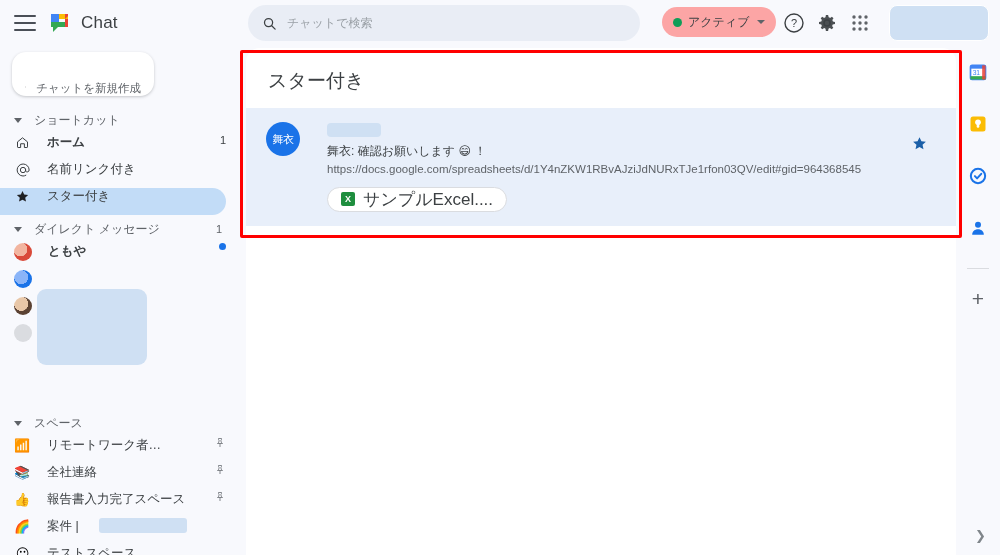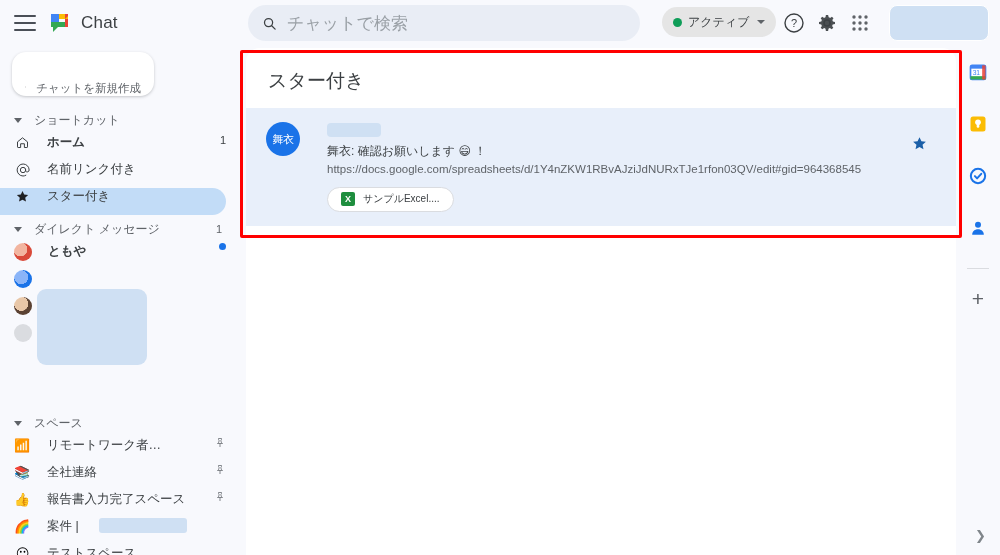--- a/index.html
+++ b/index.html
@@ -29,26 +29,26 @@
   .app-title { font-size: 17px; color: #3c4043; letter-spacing: .2px; }
 
   
   .search-box {
     position: absolute; left: 248px; top: 5px;
     width: 392px; height: 36px; border-radius: 18px;
     background: #e9edf5; display: flex; align-items: center; padding: 0 14px;
     cursor: text;
   }
   .search-icon { width: 15px; height: 15px; flex: none; margin-right: 10px; }
-  .search-ph { font-size: 17px; color: #9aa0a6; }
+  .search-ph { font-size: 12px; color: #9aa0a6; }
 
   
   .status-pill {
     position: absolute; left: 662px; top: 7px; height: 30px;
-    border-radius: 16px; background: #e5e5e5;
+    border-radius: 16px; background: #fca5a5;
     display: flex; align-items: center; gap: 6px; padding: 0 11px; cursor: pointer;
   }
   .status-dot { width: 9px; height: 9px; border-radius: 50%; background: #0f9d58; flex: none; }
   .status-label { font-size: 12px; color: #3c4043; }
   .caret-d { width: 0; height: 0; border-left: 4px solid transparent; border-right: 4px solid transparent;
              border-top: 4px solid #5f6368; margin-left: 2px; }
 
   .topicon { position: absolute; top: 11px; width: 24px; height: 24px; cursor: pointer; }
   #help-i { left: 782px; }
   #gear-i { left: 815px; }
@@ -126,21 +126,21 @@
   .msg-url { font-size: 11.5px; color: #5f6368; line-height: 1.5; word-break: break-all; }
   .file-chip {
     margin-top: 9px; display: inline-flex; align-items: center; gap: 8px;
     height: 25px; padding: 0 13px; border: 1px solid #dadce0; border-radius: 14px;
     background: #fff; cursor: pointer;
   }
   .xls-ico {
     width: 14px; height: 14px; background: #1e8e3e; border-radius: 2px; color: #fff;
     font-size: 9px; font-weight: bold; display: flex; align-items: center; justify-content: center;
   }
-  .chip-label { font-size: 10px; color: #3c4043; }
+  .chip-label { font-size: 17px; color: #3c4043; }
   .star-btn { position: absolute; right: 28px; top: 27px; cursor: pointer; }
 
   
   .rail { position: absolute; right: 0; top: 46px; width: 44px; height: 509px; }
   .rail-item {
     width: 24px; height: 24px; margin: 0 auto 28px; display: flex;
     align-items: center; justify-content: center; cursor: pointer;
   }
   .rail-item:first-child { margin-top: 14px; }
   .rail-divider { width: 22px; height: 1px; background: #dadce0; margin: 4px auto 18px; }

